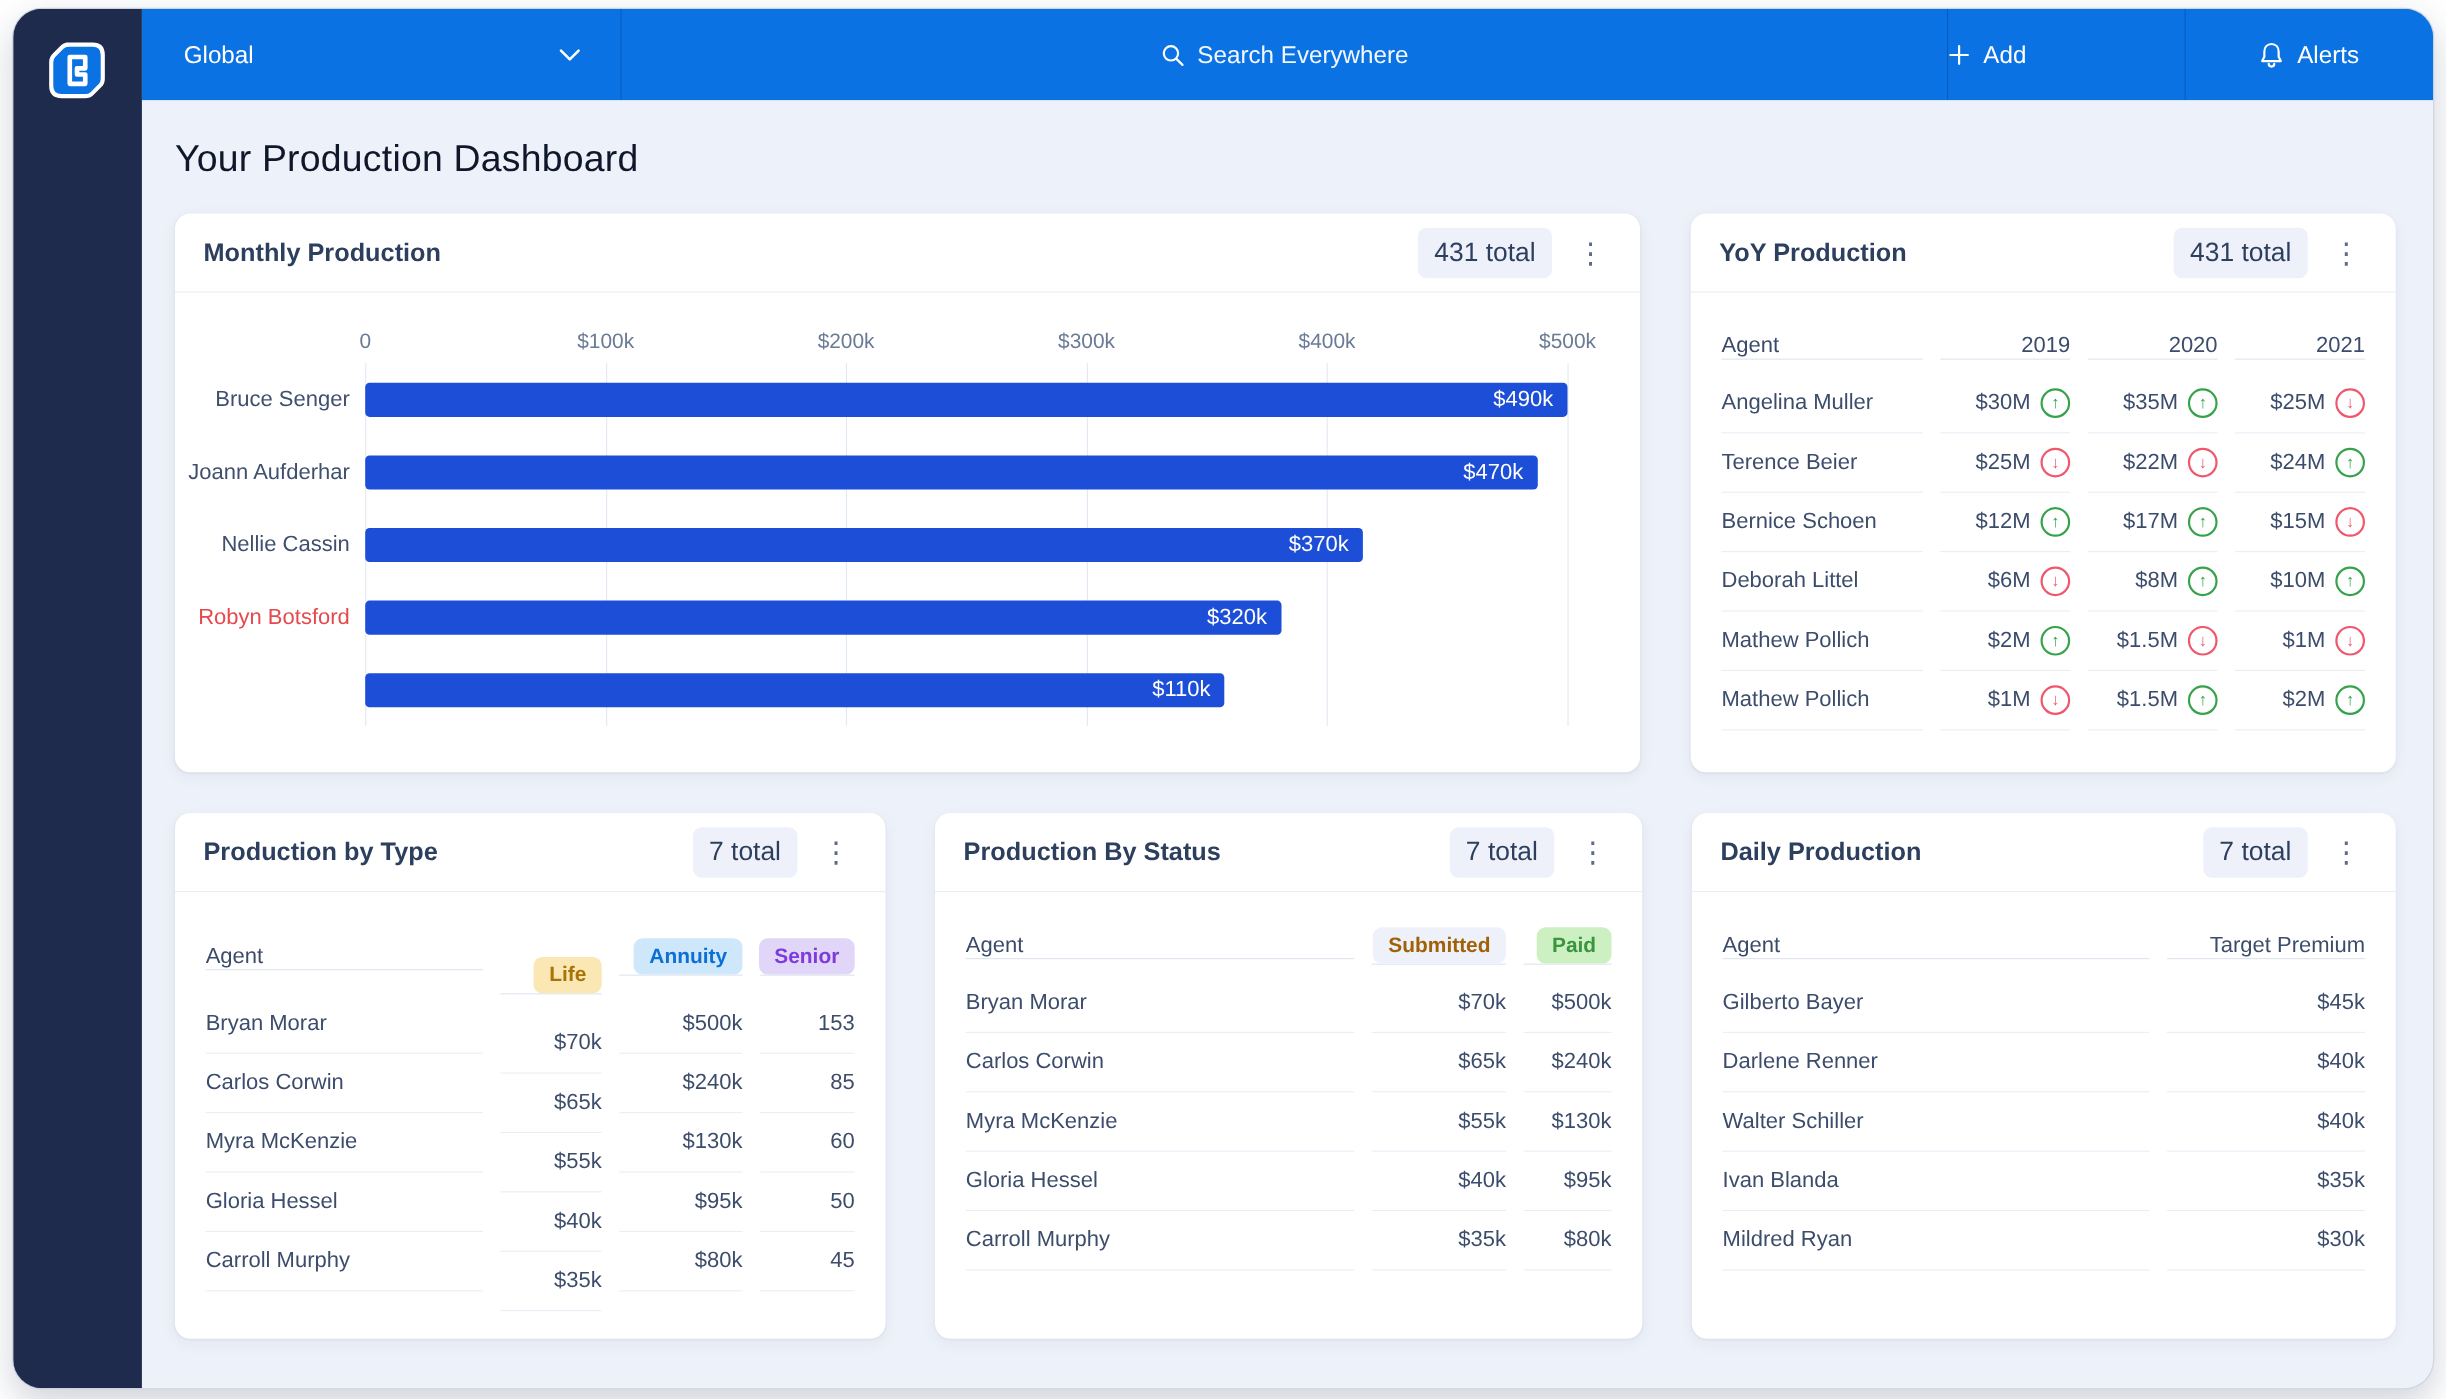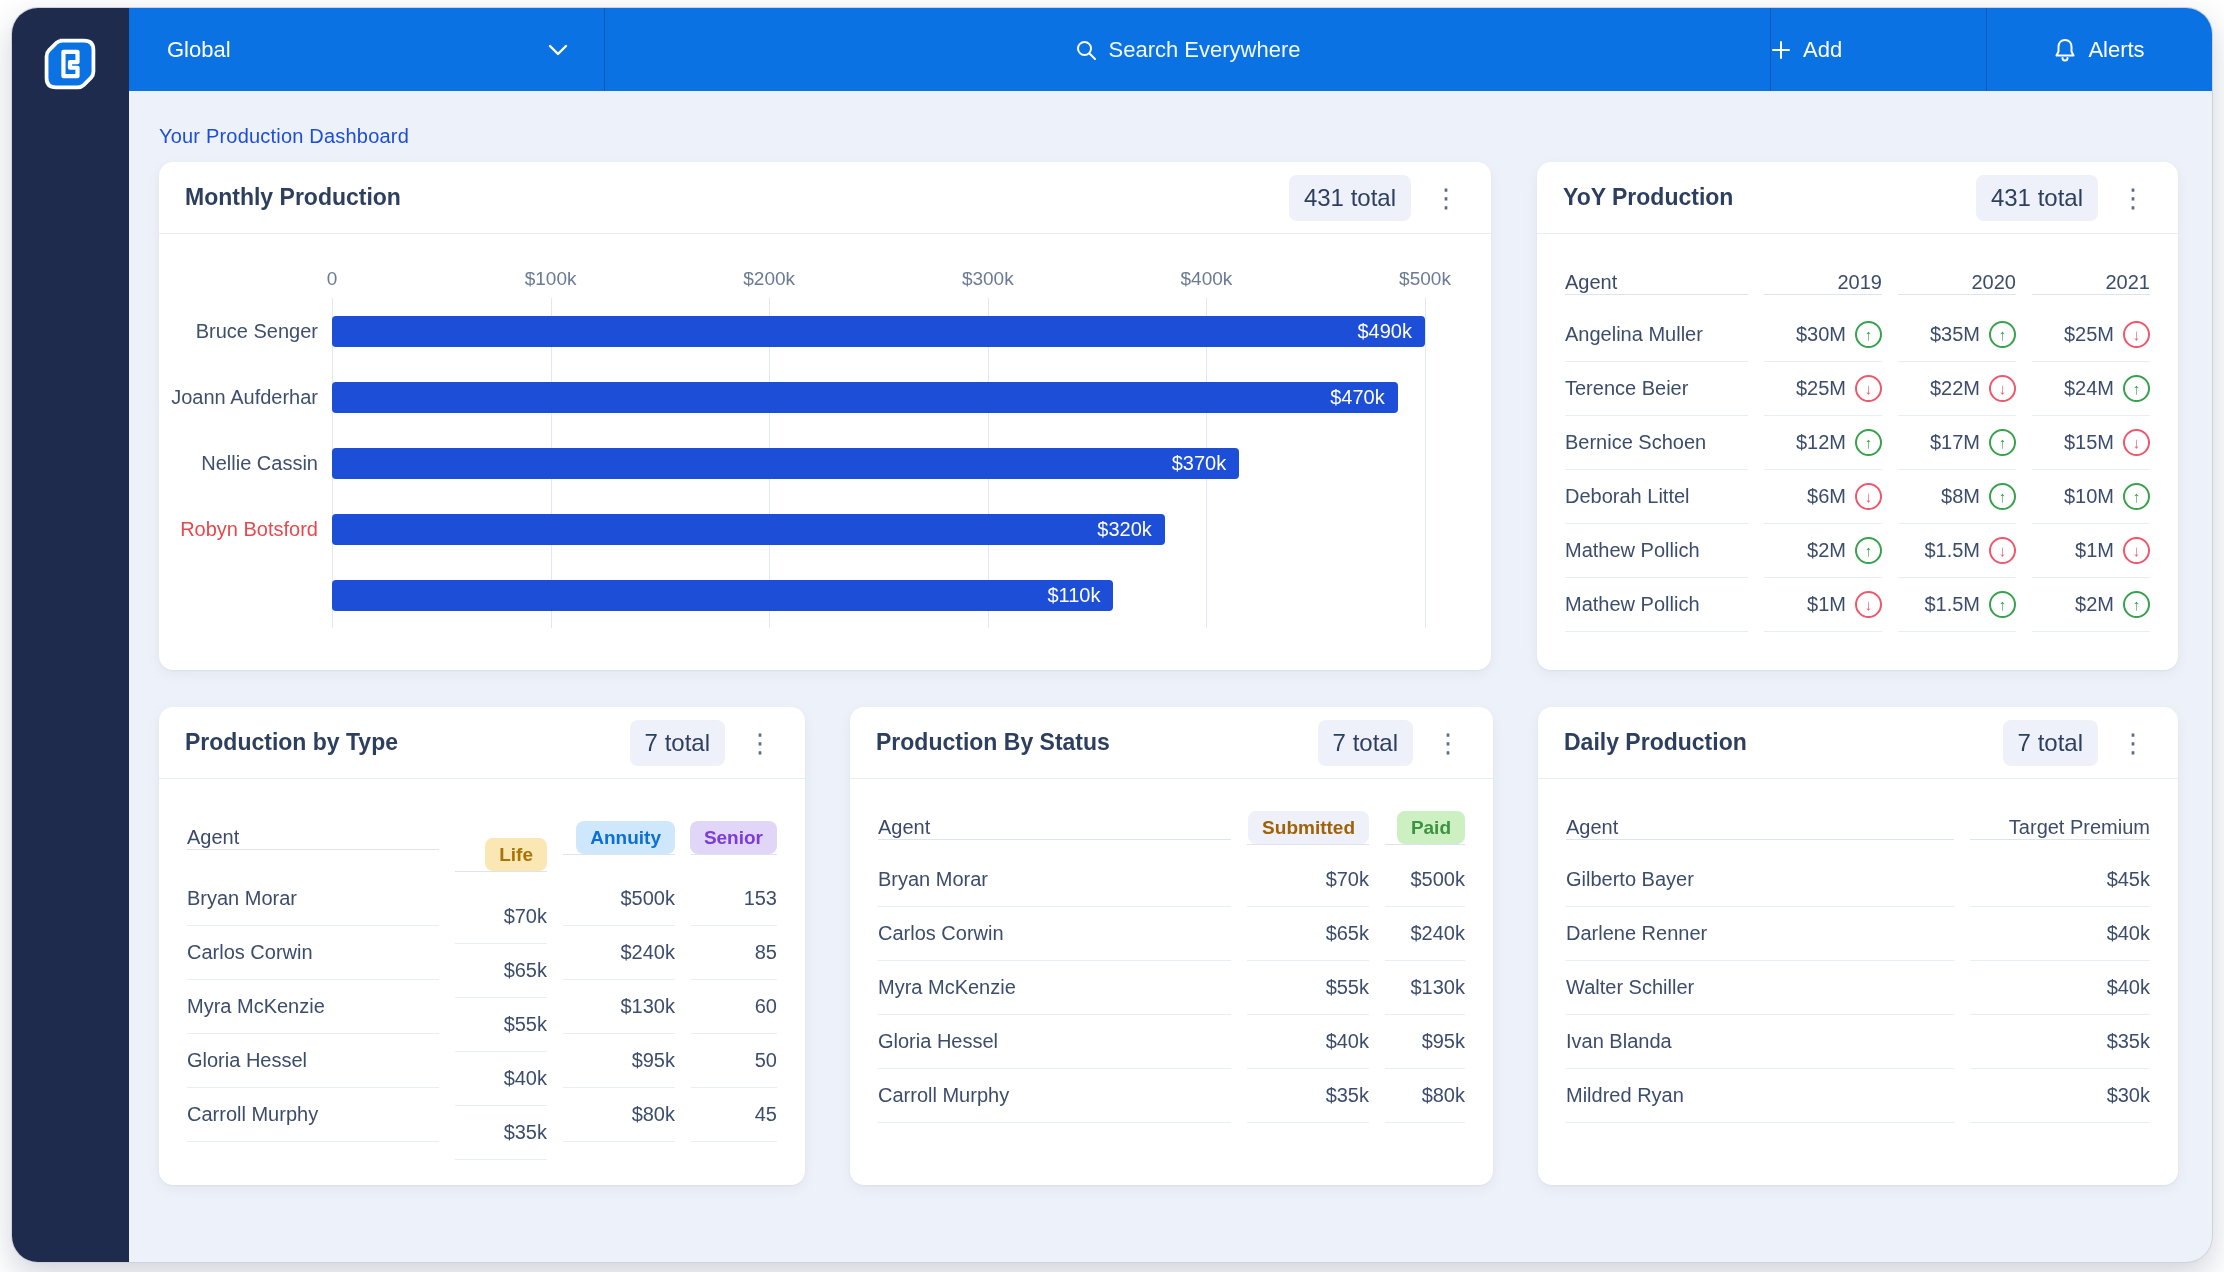--- a/index.html
+++ b/index.html
@@ -9,32 +9,32 @@
     border-radius: 26px; overflow: hidden; background: #edf1f9;
     box-shadow: 0 0 0 1px #ccd3de, 0 12px 32px rgba(30,45,80,.22);
     display: grid; grid-template-columns: 117px 1fr; grid-template-rows: 83px 1fr;
   }
   
   .sidebar { grid-row: 1 / 3; background: #1e2b4c; position: relative; }
   .logo { position: absolute; left: 28px; top: 26px; width: 60px; height: 60px; }
   
   .topbar { background: #0b72e3; display: flex; align-items: stretch; color: #fff; }
   .topbar .section { display: flex; align-items: center; }
-  .scope { width: 476px; justify-content: space-between; padding: 0 36px 0 38px;
+  .scope { width: 436px; justify-content: space-between; padding: 0 36px 0 38px;
            border-right: 1px solid rgba(10,58,120,.38); cursor: pointer; }
   .scope-label { font-size: 22px; }
   .searchwrap { flex: 1; justify-content: center; gap: 12px; cursor: pointer; }
   .search-label { font-size: 22px; color: rgba(255,255,255,.95); }
   .act-add { width: 216px; gap: 12px; border-left: 1px solid rgba(10,58,120,.38); cursor: pointer; }
   .act-alerts { width: 226px; justify-content: center; gap: 12px; border-left: 1px solid rgba(10,58,120,.38); cursor: pointer; }
   .act-label { font-size: 22px; }
   .icon { display: inline-flex; align-items: center; justify-content: center; }
   
   .main { padding: 34px 57px 0 30px; overflow: hidden; }
-  .page-title { font-size: 20px; font-weight: 500; color: #1d4ed8; margin-bottom: 14px; letter-spacing: .2px; }
+  .page-title { font-size: 34px; font-weight: 500; color: #0f172a; margin-bottom: 30px; letter-spacing: .2px; }
   .row1 { display: grid; grid-template-columns: 1332px 641px; gap: 46px; margin-bottom: 37px; }
   .row2 { display: grid; grid-template-columns: 646px 643px 640px; gap: 45px; }
   .card { background: #fff; border-radius: 14px; box-shadow: 0 1px 2px rgba(30,43,76,.05), 0 4px 14px rgba(30,43,76,.05); }
   .card.h508 { height: 508px; } .card.h478 { height: 478px; }
   .card-header { height: 72px; display: flex; align-items: center; padding: 0 26px; border-bottom: 1px solid #e9edf5; }
   .card-title { font-size: 23px; font-weight: 600; color: #2d3f5e; }
   .badge { margin-left: auto; background: #eef1fa; color: #2d3f5e; font-size: 24px; font-weight: 500;
            padding: 9px 15px; border-radius: 8px; }
   .kebab { margin-left: 16px; font-size: 26px; color: #5b6b88; cursor: pointer; line-height: 1;
            padding: 2px 6px; user-select: none; }

